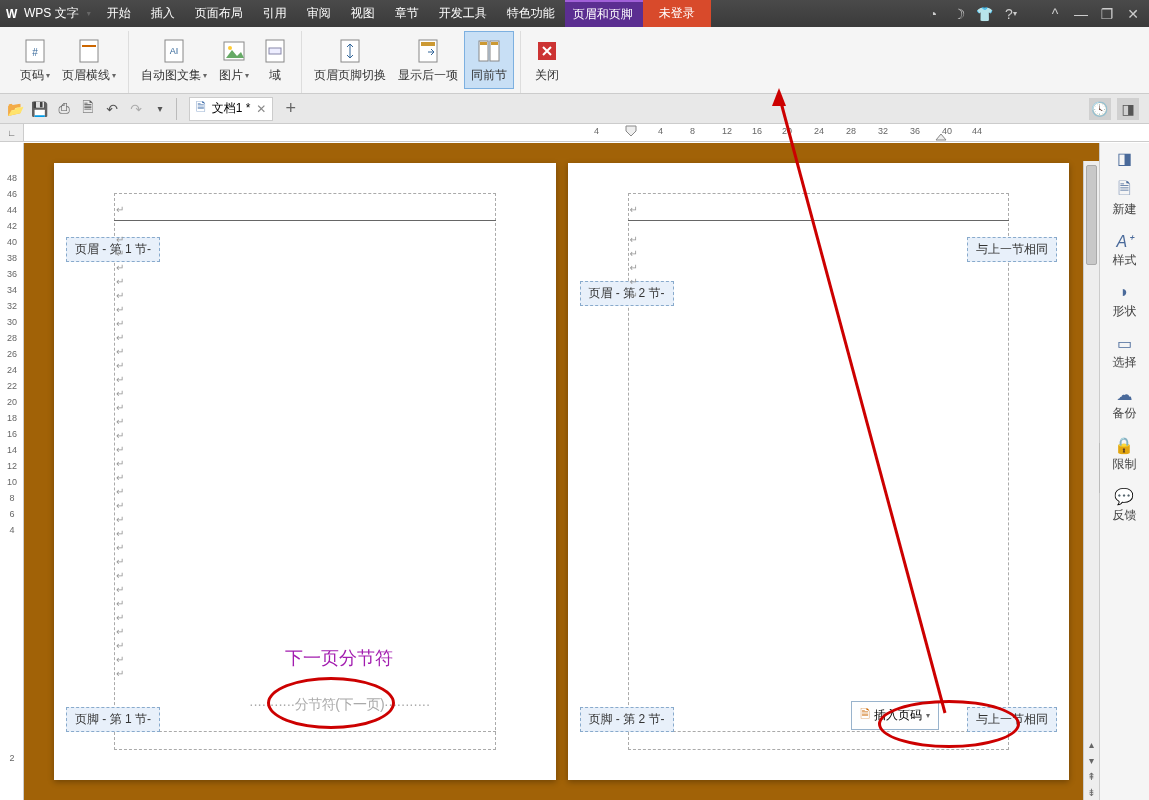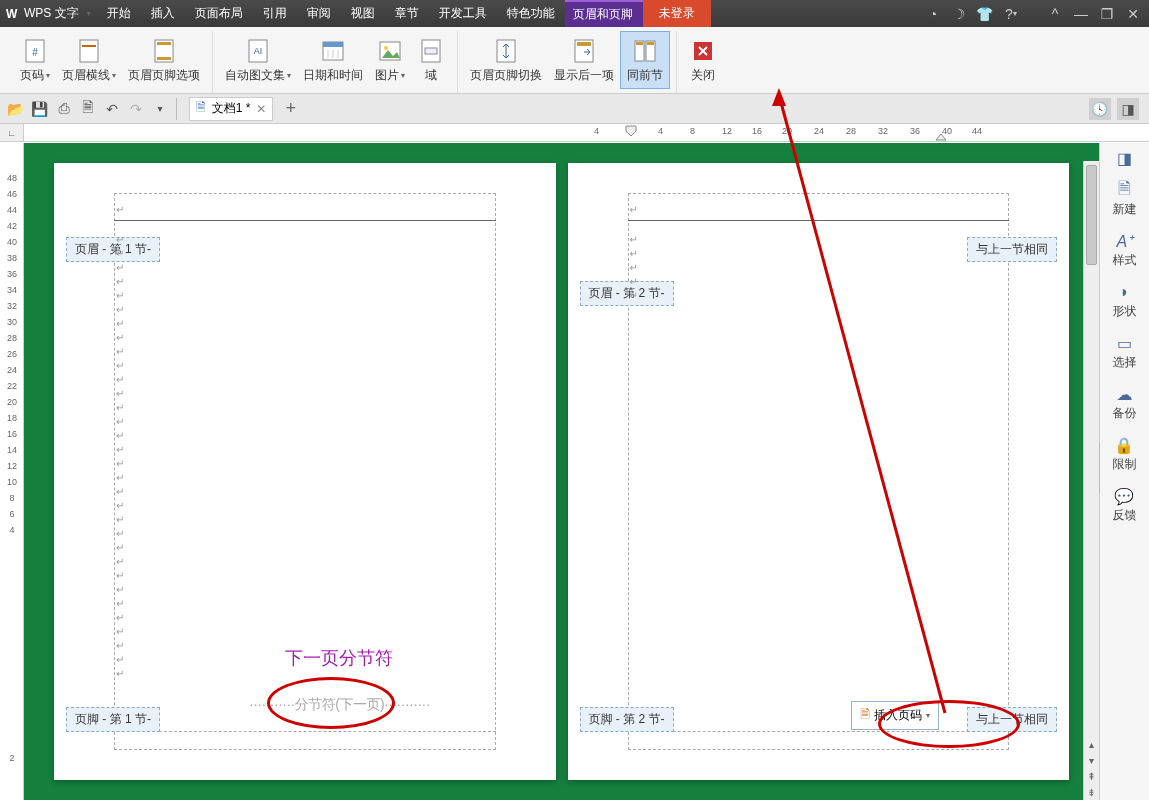--- a/index.html
+++ b/index.html
@@ -34,21 +34,21 @@
 .qb-right { margin-left: auto; display: flex; gap: 2px; }
 .qb-right .qicon { background: #d0d0d0; width: 22px; height: 22px; }
 
 
 .rulerbar { height: 18px; background: #eee; border-bottom: 1px solid #ccc; display: flex; }
 .ruler-corner { width: 24px; border-right: 1px solid #ccc; display: flex; align-items: center; justify-content: center; font-size: 9px; color: #666; }
 .h-ruler { flex: 1; position: relative; background: #fff; font-size: 9px; color: #666; }
 .ruler-tick { position: absolute; top: 2px; }
 
 
-.doc-area { position: absolute; left: 0; top: 143px; right: 50px; bottom: 0; background: #15803d; display: flex; }
+.doc-area { position: absolute; left: 0; top: 143px; right: 50px; bottom: 0; background: #a16207; display: flex; }
 .v-ruler { width: 24px; background: #fff; border-right: 1px solid #ccc; position: relative; font-size: 9px; color: #666; }
 .v-tick { position: absolute; left: 4px; width: 16px; text-align: center; }
 .pages-wrap { flex: 1; display: flex; padding: 20px 30px; gap: 12px; overflow: hidden; }
 .page { background: #fff; box-shadow: 0 2px 6px rgba(0,0,0,0.3); flex: 1; position: relative; min-width: 440px; }
 .page-inner { position: absolute; left: 60px; right: 60px; top: 30px; bottom: 30px; border: 1px dashed #aaa; }
 .header-zone { position: absolute; left: 60px; right: 60px; top: 38px; height: 20px; border-bottom: 1px solid #666; }
 .footer-zone { position: absolute; left: 60px; right: 60px; bottom: 48px; height: 2px; border-bottom: 1px dashed #aaa; }
 .section-tag { position: absolute; background: #e8f0fa; border: 1px dashed #88aacc; padding: 3px 8px; font-size: 12px; color: #333; }
 .para-mark { font-size: 10px; color: #999; line-height: 14px; }
 .section-break-text { position: absolute; font-size: 14px; color: #aaa; letter-spacing: -0.5px; }
@@ -126,58 +126,32 @@
           <svg width="26" height="26">
             <rect x="4" y="2" width="18" height="22" fill="#fff" stroke="#888"></rect>
             <line x1="6" y1="8" x2="20" y2="8" stroke="#c60" stroke-width="2"></line>
           </svg>
         </div>
       <div class="ribbon-lbl">
           <span>页眉横线</span>
           <span class="drop-arrow">▾</span>
         </div>
     </div>
-    <div class="ribbon-btn">
-      <div class="ribbon-icon">
-          <svg width="26" height="26">
-            <rect x="4" y="2" width="18" height="22" fill="#fff" stroke="#888"></rect>
-            <rect x="6" y="4" width="14" height="3" fill="#c93"></rect>
-            <rect x="6" y="19" width="14" height="3" fill="#c93"></rect>
-          </svg>
-        </div>
-      <div class="ribbon-lbl">
-          <span>页眉页脚选项</span>
-        </div>
-    </div>
   </div>
   <div class="ribbon-group">
     <div class="ribbon-btn">
       <div class="ribbon-icon">
           <svg width="26" height="26">
             <rect x="4" y="2" width="18" height="22" fill="#fff" stroke="#888"></rect>
             <text x="13" y="16" font-size="9" text-anchor="middle" fill="#369">AI</text>
           </svg>
         </div>
       <div class="ribbon-lbl">
           <span>自动图文集</span>
           <span class="drop-arrow">▾</span>
-        </div>
-    </div>
-    <div class="ribbon-btn">
-      <div class="ribbon-icon">
-          <svg width="26" height="26">
-            <rect x="3" y="4" width="20" height="18" fill="#fff" stroke="#888"></rect>
-            <rect x="3" y="4" width="20" height="5" fill="#69c"></rect>
-            <line x1="8" y1="12" x2="8" y2="20" stroke="#ccc"></line>
-            <line x1="13" y1="12" x2="13" y2="20" stroke="#ccc"></line>
-            <line x1="18" y1="12" x2="18" y2="20" stroke="#ccc"></line>
-          </svg>
-        </div>
-      <div class="ribbon-lbl">
-          <span>日期和时间</span>
         </div>
     </div>
     <div class="ribbon-btn">
       <div class="ribbon-icon">
           <svg width="26" height="26">
             <rect x="3" y="4" width="20" height="18" fill="#fff" stroke="#888"></rect>
             <circle cx="9" cy="10" r="2" fill="#fc3"></circle>
             <path d="M5 20 L11 12 L16 18 L20 14 L23 20 Z" fill="#6a6"></path>
           </svg>
         </div>

